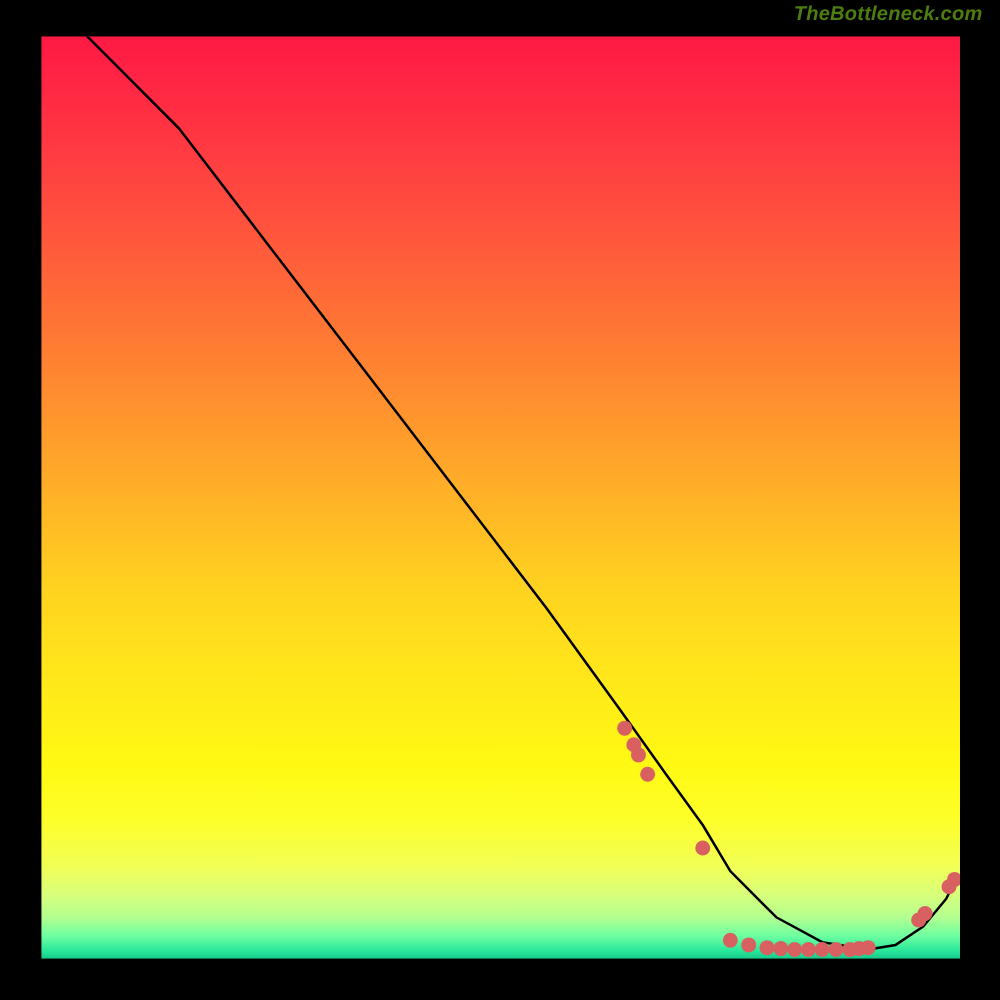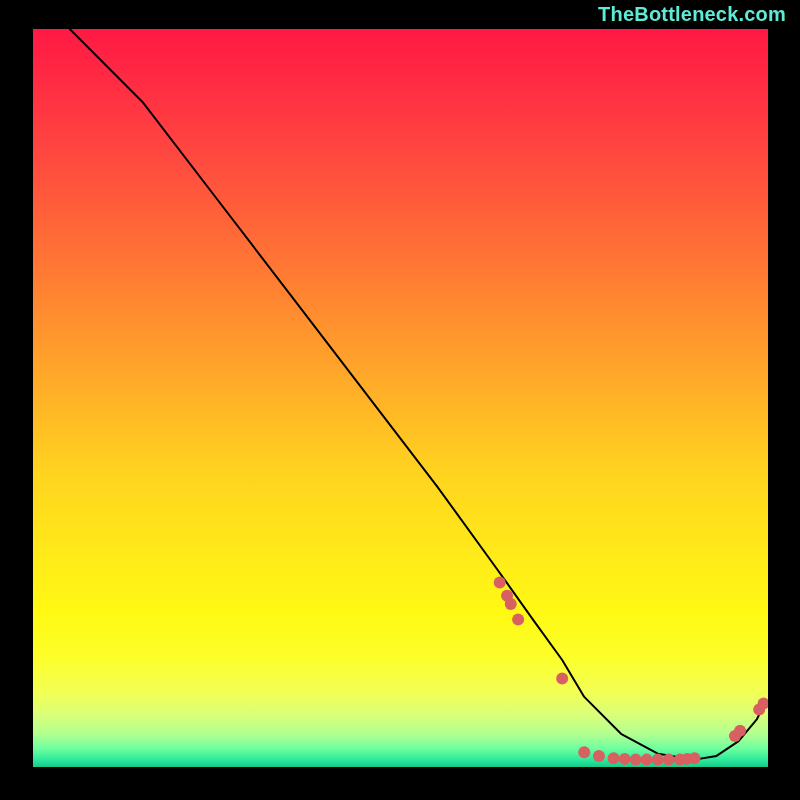--- a/index.html
+++ b/index.html
@@ -14,24 +14,25 @@
     position: relative;
     width: 800px;
     height: 800px;
     background: #000;
   }
   .attribution {
     position: absolute;
     top: 3px;
     right: 14px;
     font-family: Arial, Helvetica, sans-serif;
-    font-size: 20px;
+    font-size: 16px;
     font-weight: 600;
-    color: #5eead4;
+    color: #4d7c0f;
     letter-spacing: 0.2px;
+    font-style: italic;
   }
   .plot-area {
     position: absolute;
     left: 33px;
     top: 29px;
     width: 735px;
     height: 738px;
     overflow: hidden;
   }
   .gradient-bg {

